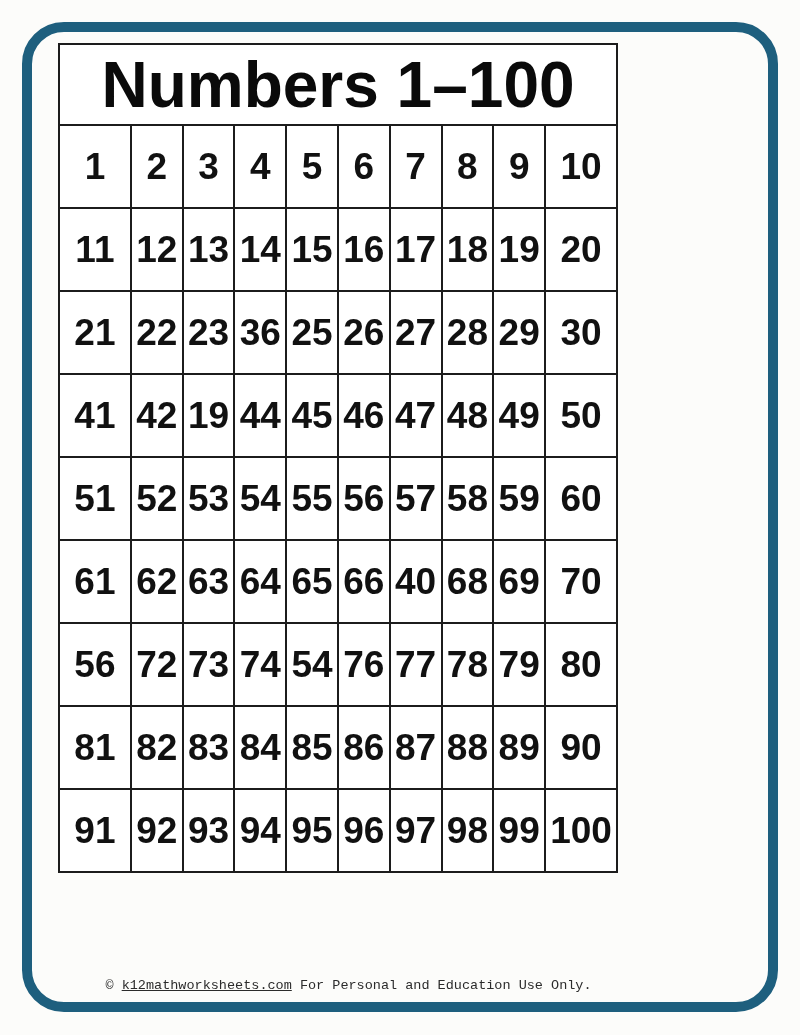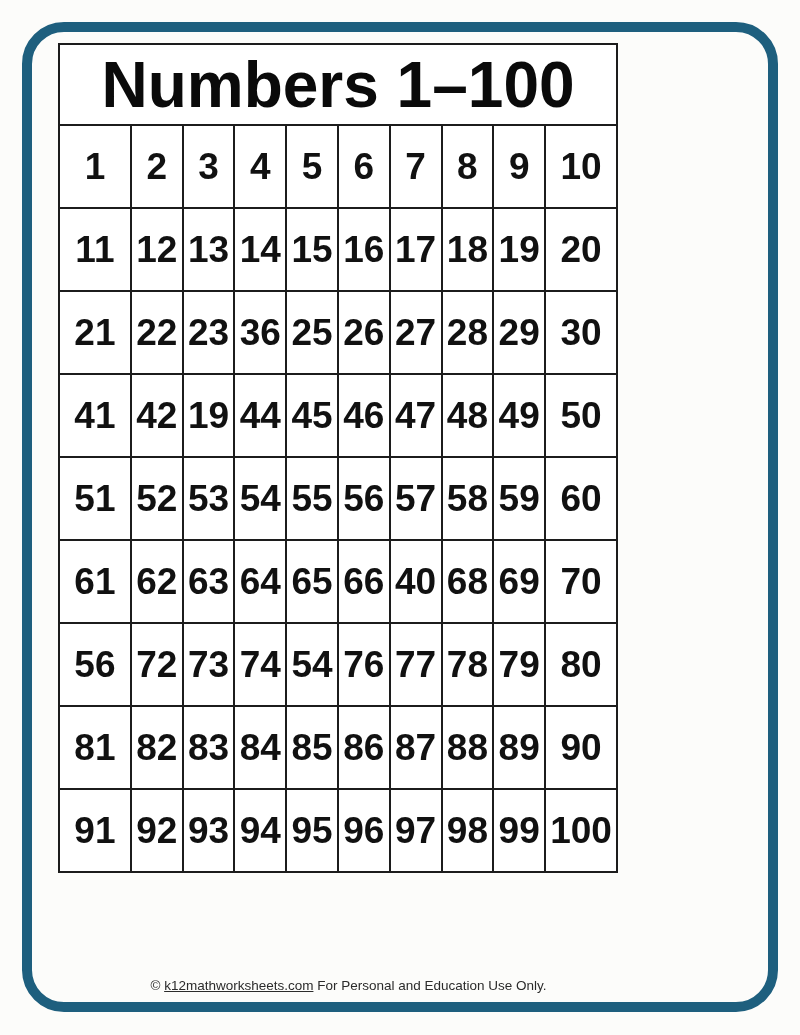--- a/index.html
+++ b/index.html
@@ -66,21 +66,21 @@
   
   .footer {
     position: absolute;
     left: 0;
     top: 977px;
     width: 697px;
     text-align: center;
     font-size: 13.5px;
     line-height: 18px;
     color: #2b2b2b;
-    font-family: Liberation Sans, sans-serif;
+    font-family: Liberation Mono, monospace;
   }
   .footer a {
     color: #2b2b2b;
     text-decoration: underline;
     cursor: pointer;
   }
 </style>
 </head>
 <body>
 

